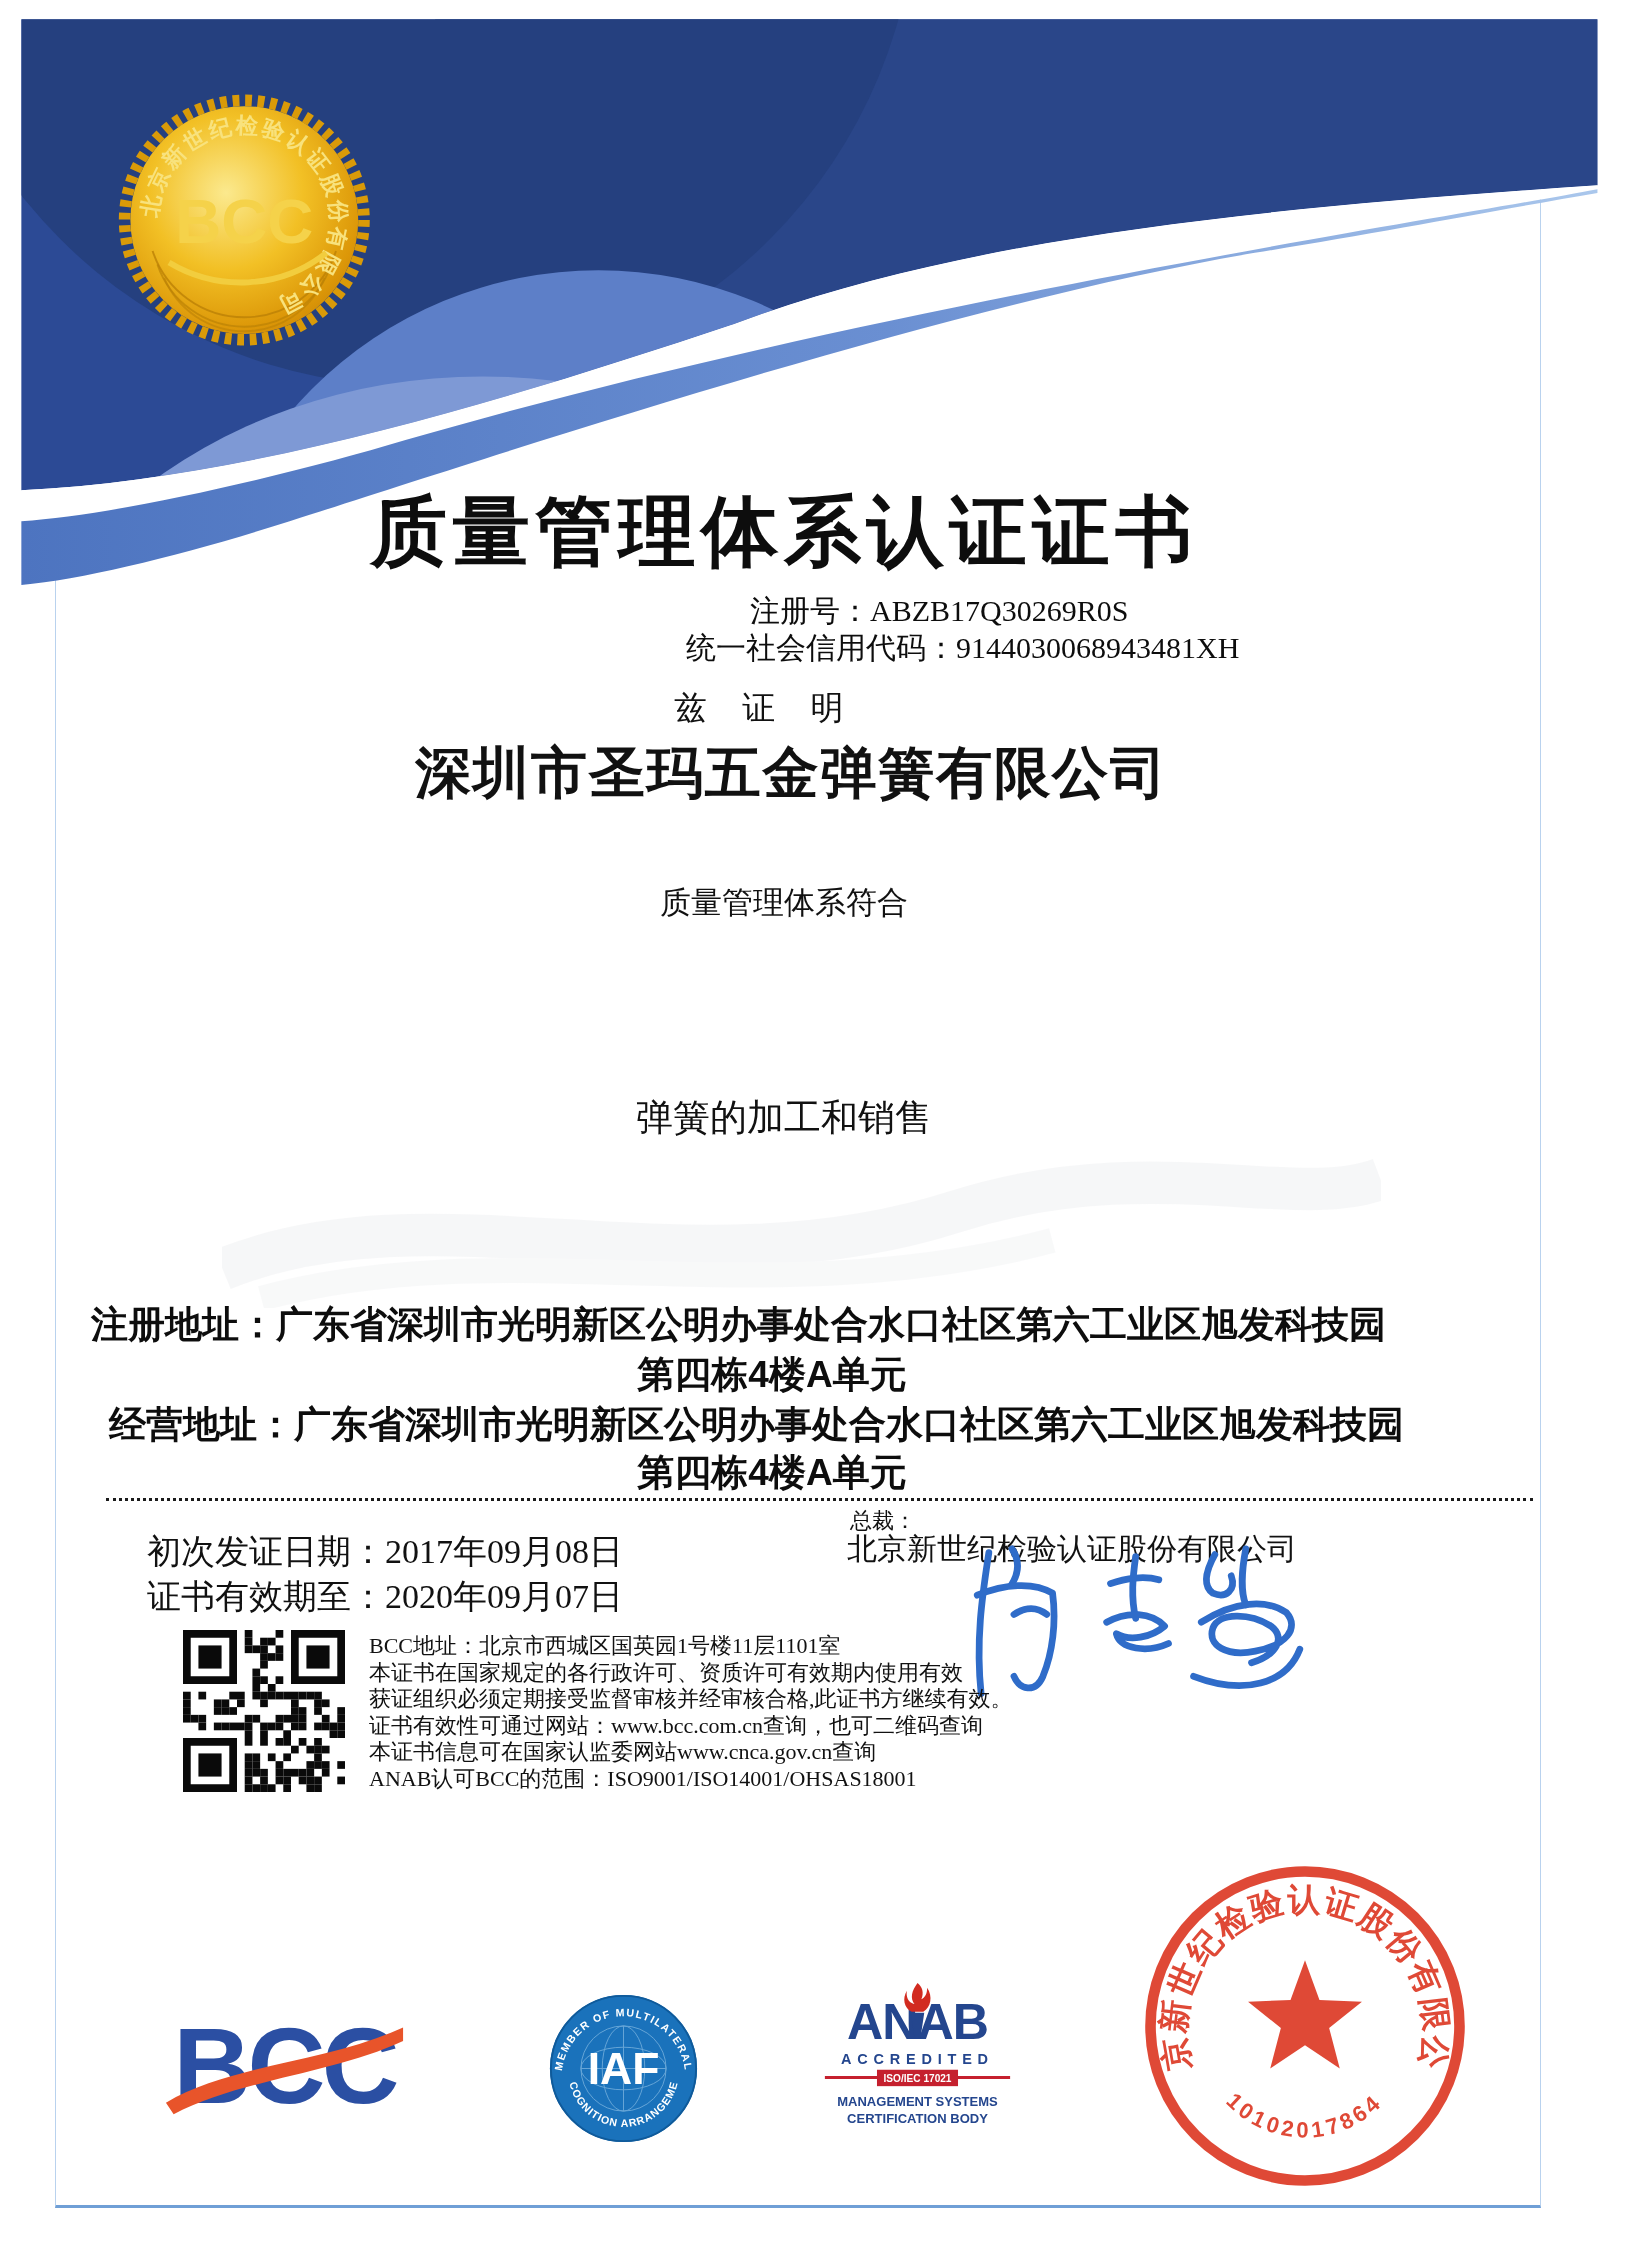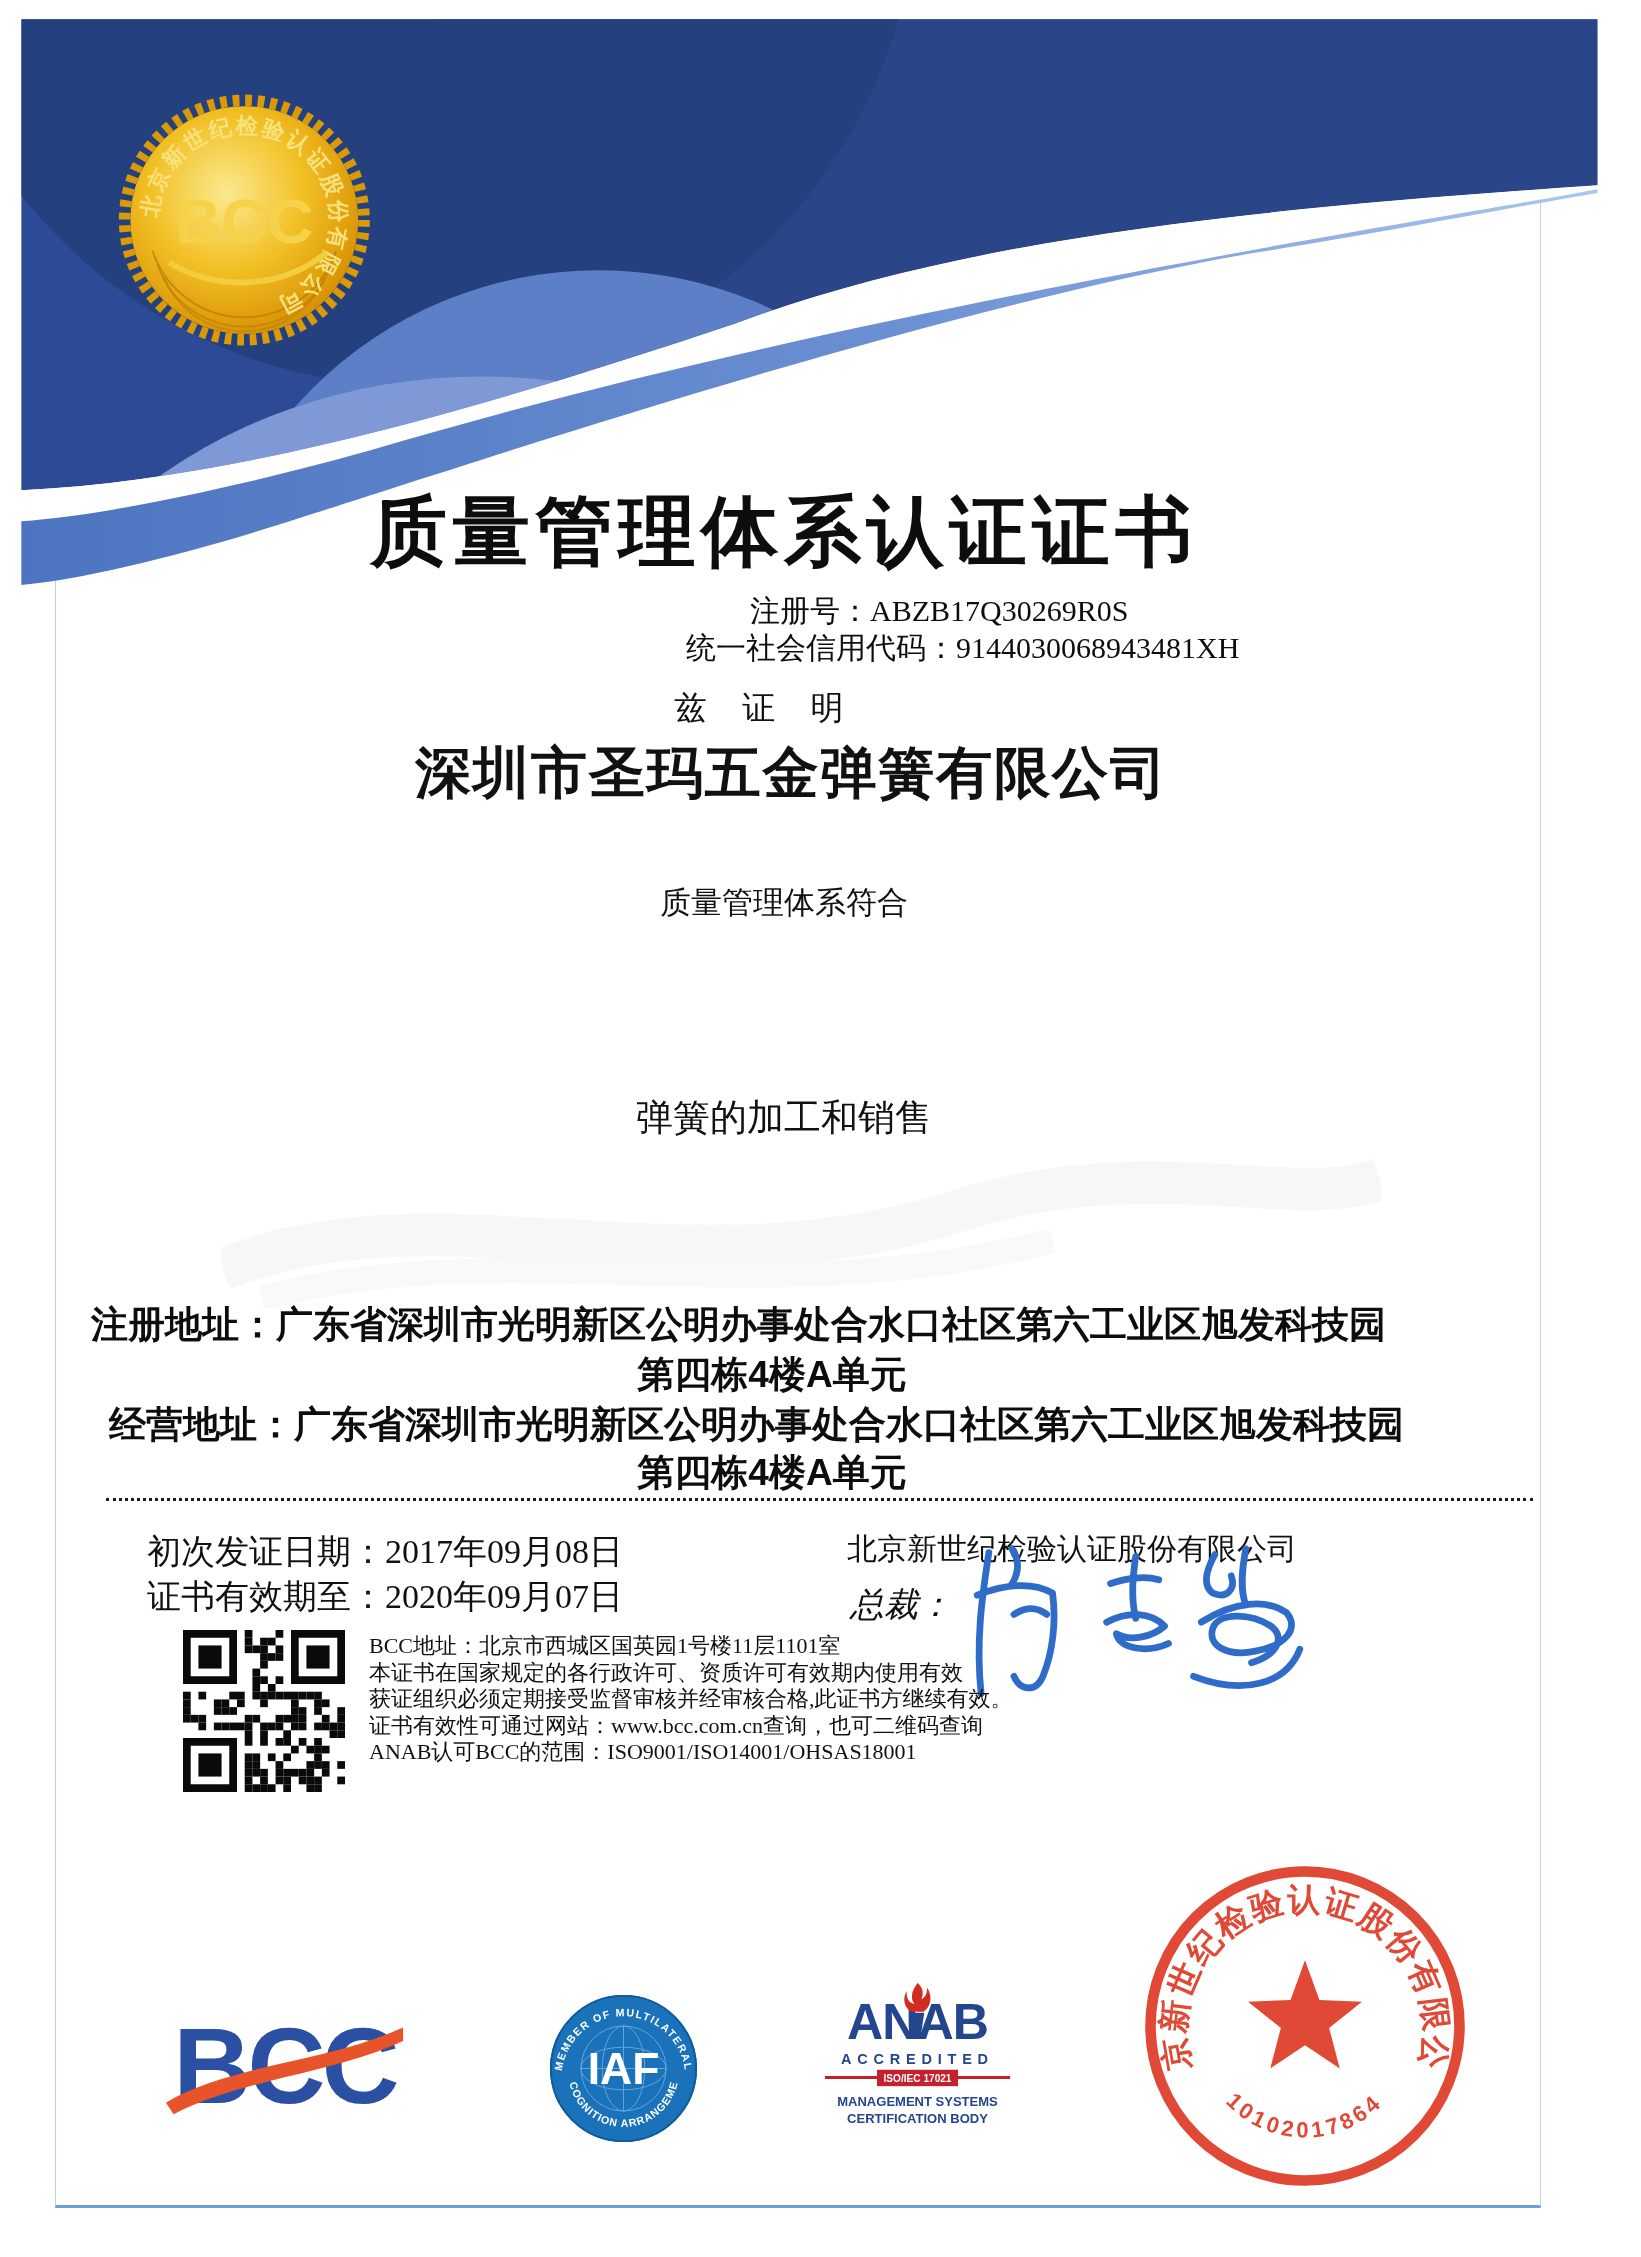--- a/index.html
+++ b/index.html
@@ -14,21 +14,21 @@
   .certify{left:674px;top:686px;font-size:33px;letter-spacing:13.5px;}
   .company{left:0;top:736px;width:1583px;text-align:center;font-size:56px;font-weight:bold;letter-spacing:1.9px;}
   .conform1{left:0;top:846px;width:1568px;text-align:center;font-size:31px;margin-top:36px;}
   .conform2{left:0;top:890px;width:1574px;text-align:center;font-size:34px;}
   .scope{left:0;top:1093px;width:1568px;text-align:center;font-size:37px;}
   .addr{font-family:"Liberation Sans","DejaVu Sans",sans-serif;font-weight:bold;font-size:37px;color:#0d0d0d;}
   .addr-center{left:0;width:1520px;text-align:center;margin-left:12px;}
   .dotted{left:106px;top:1498px;width:1427px;border-top:3.9px dotted #1b1b1b;height:0;}
   .dateline{font-size:34px;}
   .issuer{left:847px;top:1529px;font-size:30px;}
-  .president{left:850px;top:1582px;font-size:34px;font-style:italic;}
+  .president{left:850px;top:1506px;font-size:22px;}
   .fineprint{left:369px;top:1633px;font-size:22px;line-height:26.6px;white-space:nowrap;}
   .wm{opacity:0.10;}
 </style>
 </head>
 <body>
 
 <div class="page">
 
   <div class="frame"></div>
 
@@ -277,20 +277,21 @@
           <rect x="136" y="160" width="8" height="8"></rect>
         </g>
     </g>
   </svg>
 
   <div class="abs fineprint">
     <div>BCC地址：北京市西城区国英园1号楼11层1101室</div>
     <div>本证书在国家规定的各行政许可、资质许可有效期内使用有效</div>
     <div>获证组织必须定期接受监督审核并经审核合格,此证书方继续有效。</div>
     <div>证书有效性可通过网站：www.bcc.com.cn查询，也可二维码查询</div>
+    <div>本证书信息可在国家认监委网站www.cnca.gov.cn查询</div>
     <div>ANAB认可BCC的范围：ISO9001/ISO14001/OHSAS18001</div>
   </div>
 
   <svg class="abs" style="left:164px;top:2006px;" width="241" height="124" viewBox="0 0 250 128">
     <text x="125" y="100" text-anchor="middle" font-size="112" font-weight="bold" font-family="Liberation Sans, sans-serif" letter-spacing="-4" fill="#2b4fa3">BCC</text>
     <path d="M2,100 C70,60 170,58 248,22 L248,36 C175,70 78,76 10,112 Z" fill="#e8542a"></path>
   </svg>
 
   <svg class="abs" style="left:548px;top:1993px;" width="151" height="151" viewBox="0 0 156 156">
     <circle cx="78" cy="78" r="76" fill="#1a72bb"></circle>

